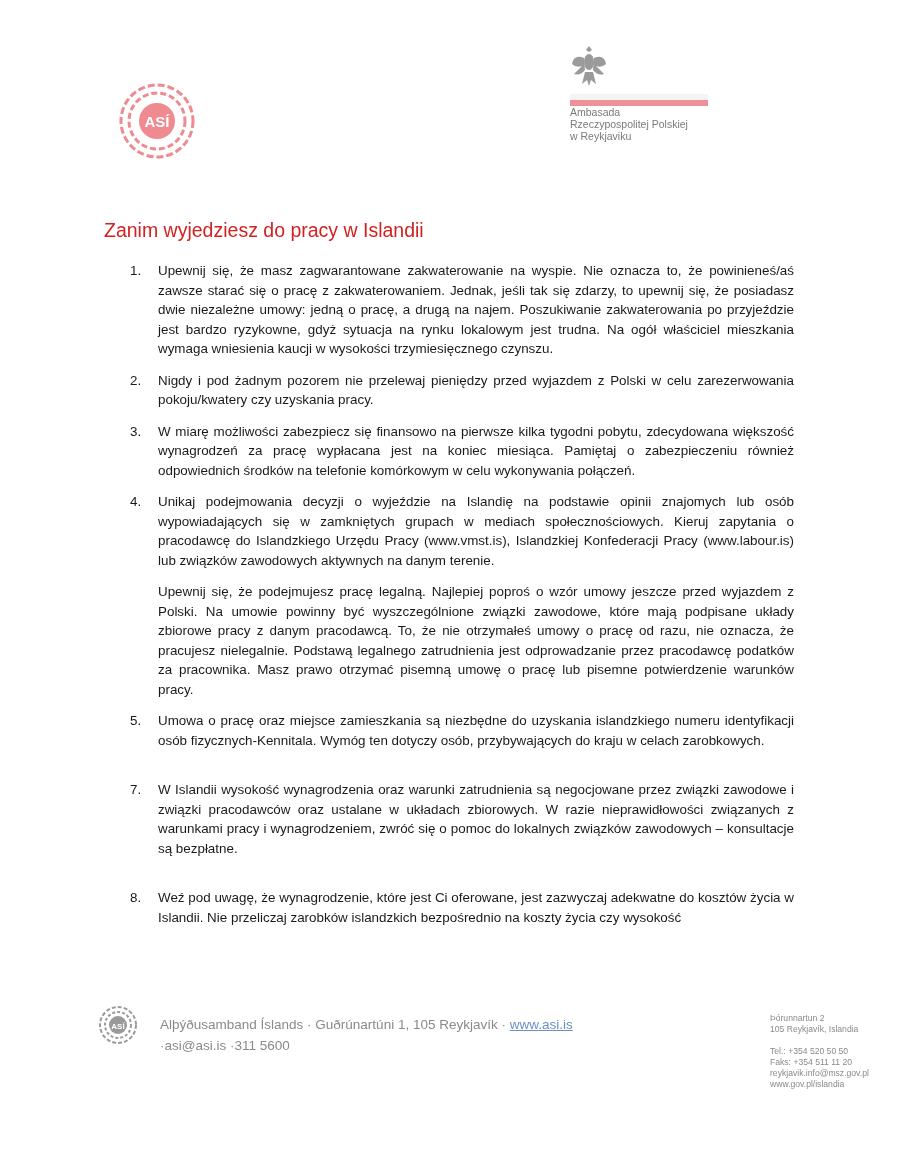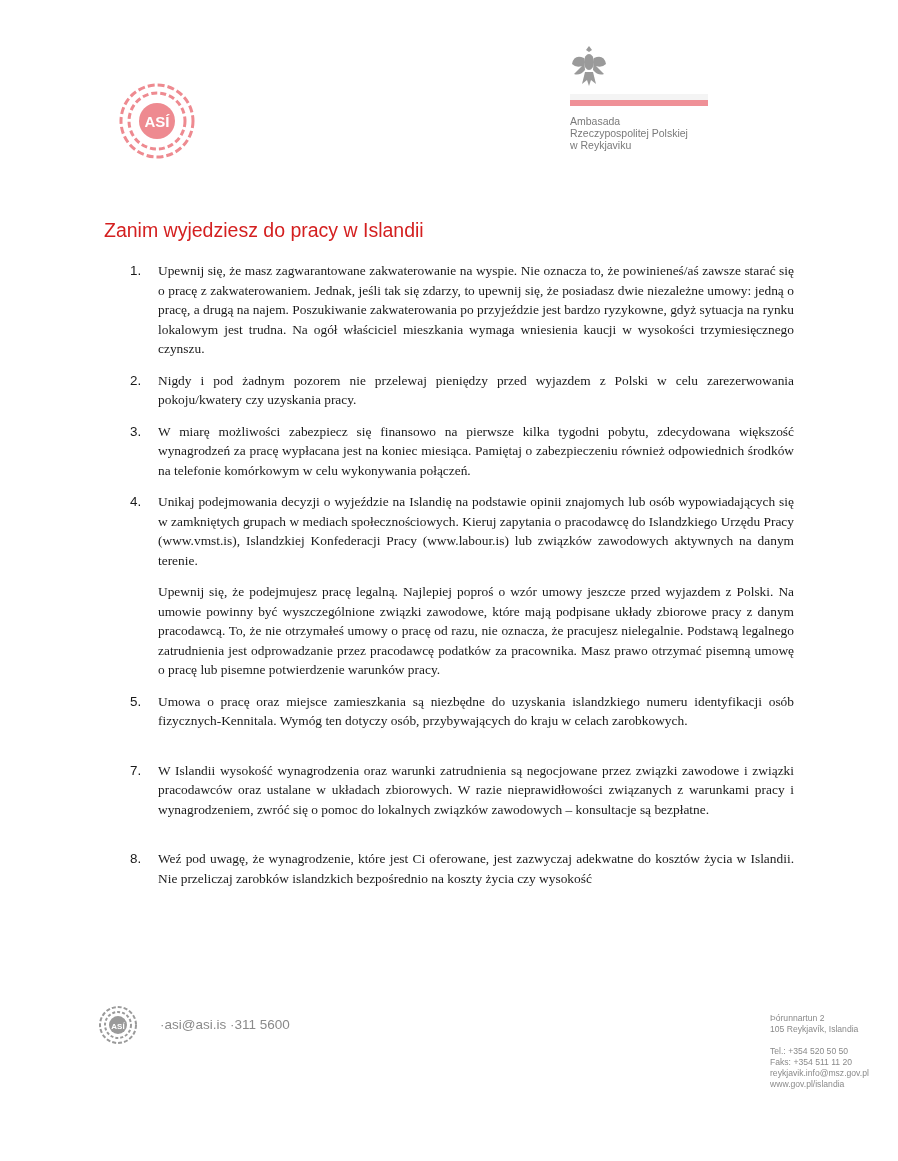--- a/index.html
+++ b/index.html
@@ -4,28 +4,28 @@
 <style>
   * { box-sizing: border-box; margin: 0; padding: 0; }
   html, body { width: 898px; height: 1161px; background: #ffffff; overflow: hidden; }
   body { position: relative; font-family: "Liberation Sans", "DejaVu Sans", sans-serif; color: #1a1a1a; }
 
   .asi-logo { position: absolute; left: 116px; top: 80px; width: 82px; height: 82px; }
   .emb { position: absolute; left: 570px; top: 44px; width: 145px; }
   .eagle { width: 38px; height: 44px; display: block; }
   .flag-white { margin-top: 6px; width: 138px; height: 6px; background: #f4f4f4; }
   .flag-red { width: 138px; height: 6px; background: #ef9097; }
-  .emb-text { margin-top: 9px; font-size: 10.5px; line-height: 12px; color: #7a7a7a; }
+  .emb-text { font-size: 10.5px; line-height: 12px; color: #7a7a7a; }
 
   .title { position: absolute; left: 104px; top: 219px; font-size: 19.5px; font-weight: normal; color: #d42020; }
 
   .list { position: absolute; left: 130px; top: 261px; width: 664px; font-size: 13.4px; line-height: 19.5px; color: #1a1a1a; }
   .item { position: relative; padding-left: 28px; text-align: justify; }
   .num { position: absolute; left: 0; top: 0; width: 20px; text-align: left; }
-  .item p { text-align: justify; font-family: Liberation Serif, serif; }
+  .item p { text-align: justify; }
   .p2 { margin-top: 12px; }
 
   .footer-logo { position: absolute; left: 98px; top: 1005px; width: 40px; height: 40px; }
   .footer-text { position: absolute; left: 160px; top: 1014px; font-size: 13.5px; line-height: 21px; color: #8a8a8a; }
   .footer-text a { color: #6b8fc7; text-decoration: underline; }
   .contact { position: absolute; left: 723px; top: 1013px; font-size: 8.6px; line-height: 11px; color: #8a8a8a; margin-left: 47px; }
   .contact .gap { height: 11px; }
 </style>
 </head>
 <body>
@@ -95,20 +95,21 @@
 <svg class="footer-logo" viewBox="0 0 40 40">
   <g fill="none" stroke="#9a9a9a" stroke-width="2">
     <circle cx="20" cy="20" r="18" stroke-dasharray="4 2"></circle>
     <circle cx="20" cy="20" r="13" stroke-dasharray="3 2"></circle>
   </g>
   <circle cx="20" cy="20" r="9" fill="#9a9a9a"></circle>
   <text x="20" y="23.5" text-anchor="middle" font-family="Liberation Sans, sans-serif" font-weight="bold" font-size="8" fill="#ffffff">ASÍ</text>
 </svg>
 
 <div class="footer-text">
+  <div><span>Alþýðusamband Íslands · Guðrúnartúni 1, 105 Reykjavík · </span><a>www.asi.is</a></div>
   <div>·asi@asi.is ·311 5600</div>
 </div>
 
 <div class="contact">
   <div>Þórunnartun 2</div>
   <div>105 Reykjavík, Islandia</div>
   <div class="gap"></div>
   <div>Tel.: +354 520 50 50</div>
   <div>Faks: +354 511 11 20</div>
   <div>reykjavik.info@msz.gov.pl</div>

